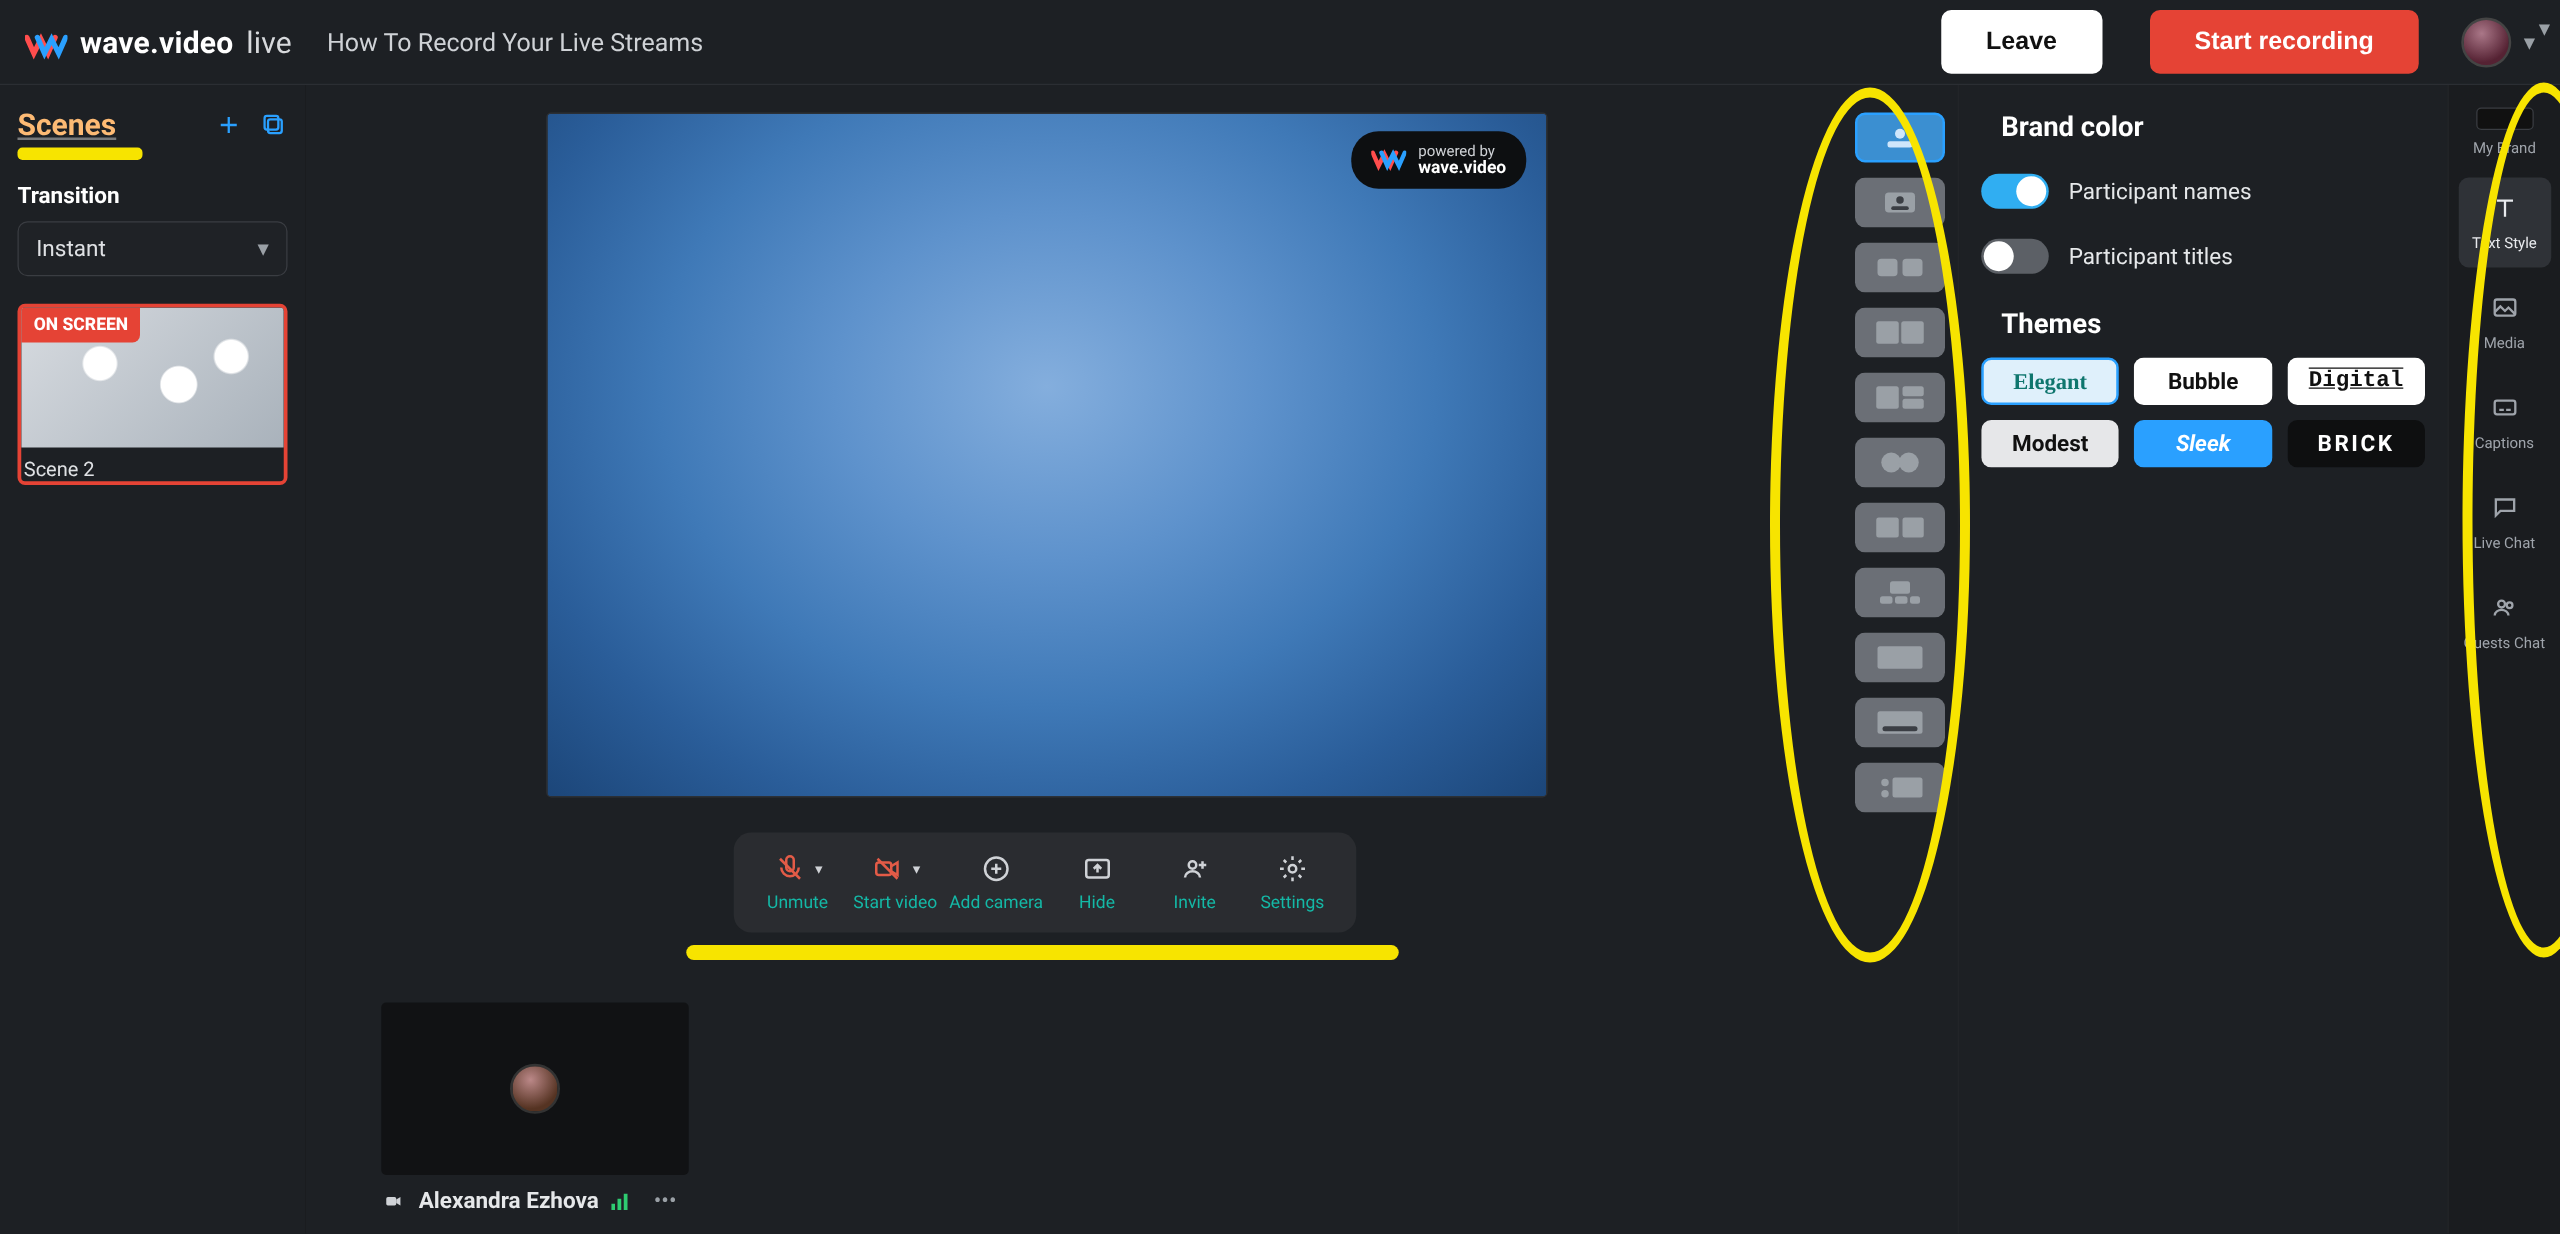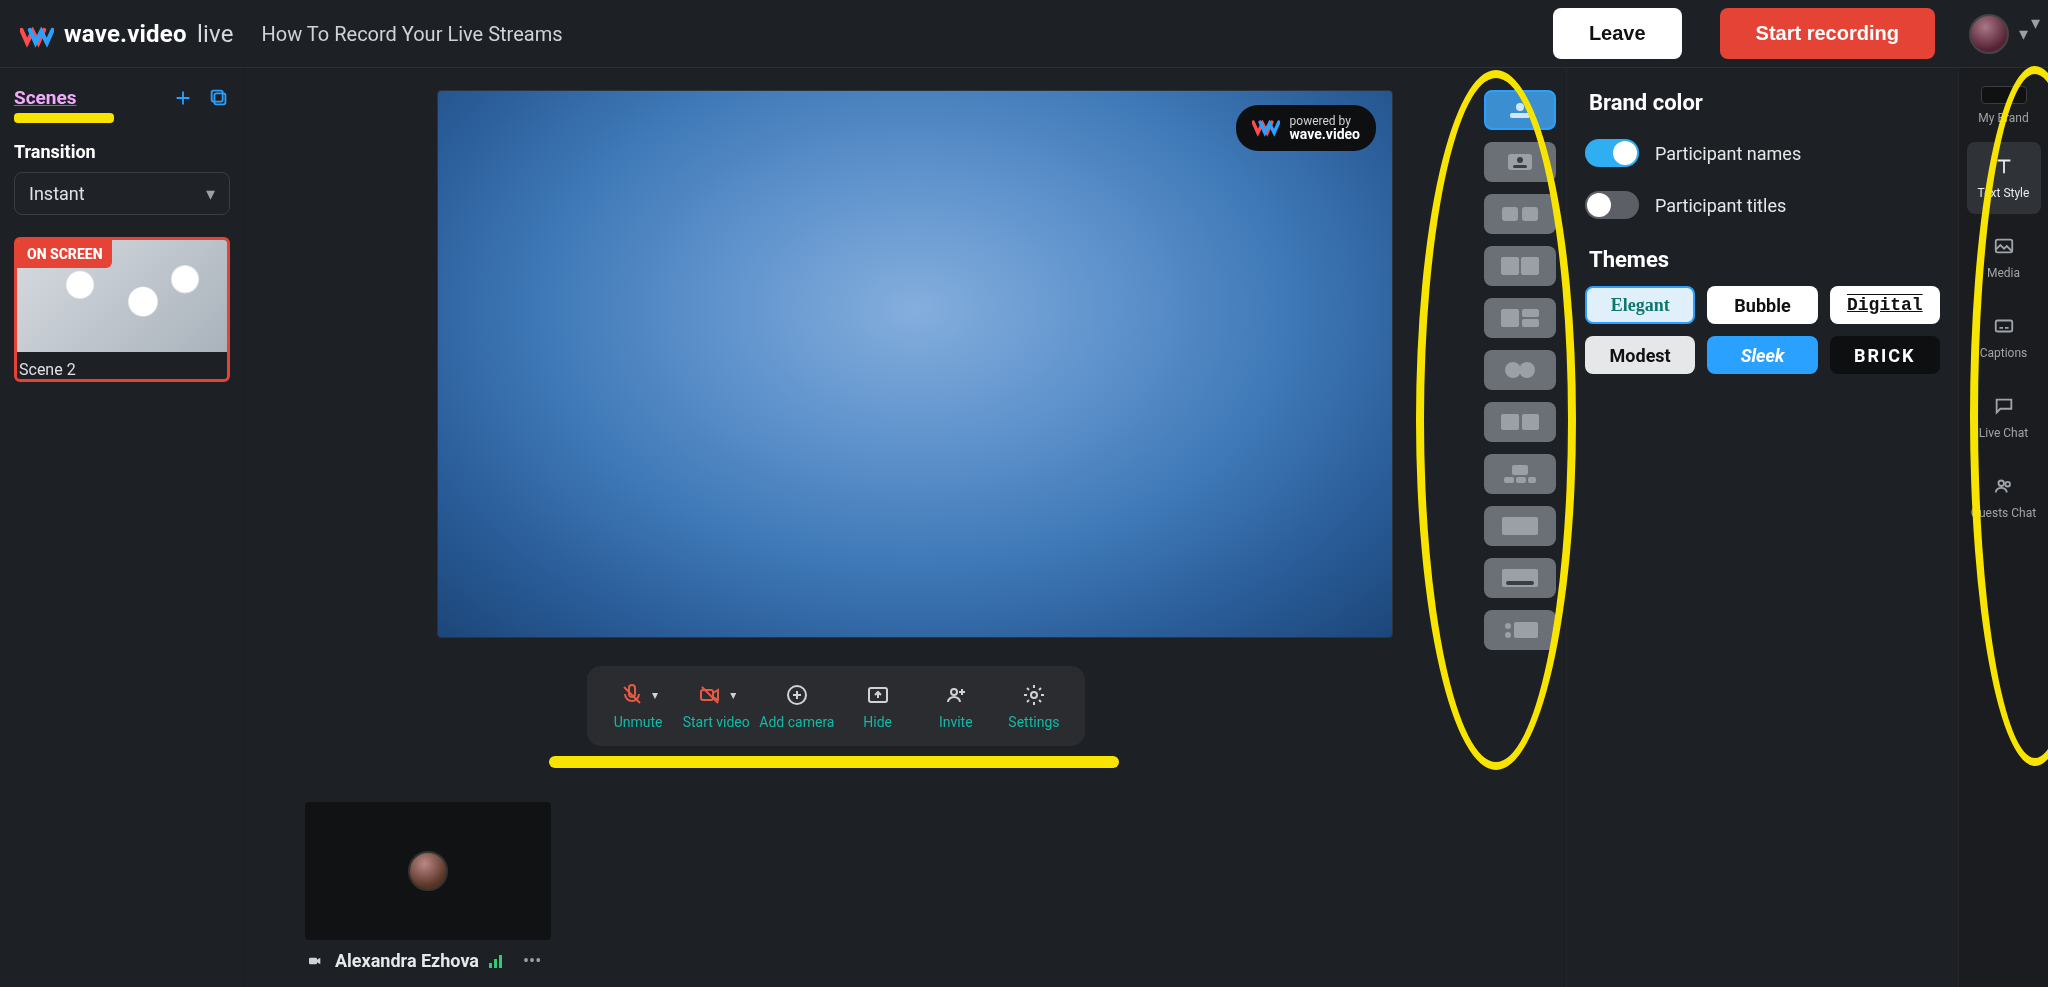--- a/index.html
+++ b/index.html
@@ -51,21 +51,21 @@
     grid-template-columns: 244px 1px 1fr 392px 90px;
     height:calc(987px - 68px);
   }
 
   
   .left{
     padding:18px 14px 12px 14px;background:var(--panel);
     position:relative;
   }
   .left .title-row{display:flex;align-items:center;justify-content:space-between;margin-bottom:4px}
-  .left .title{font-weight:700;font-size:19px;color:#f0abfc;text-decoration:underline;text-decoration-color:rgba(255,255,255,.4)}
+  .left .title{font-weight:700;font-size:24px;color:#fdba74;text-decoration:underline;text-decoration-color:rgba(255,255,255,.4)}
   .left .title-actions{display:flex;align-items:center;gap:14px;color:var(--accent)}
   .left .hl{height:10px;background:var(--yellow);border-radius:4px;width:100px;margin-top:2px;margin-bottom:18px}
   .left .section-label{font-weight:700;font-size:18px;margin-bottom:10px;color:#fff}
   .select{background:#1f2226;border:1px solid #3a3d42;color:#dfe1e4;border-radius:8px;padding:10px 14px;display:flex;align-items:center;justify-content:space-between}
   .select .chev{color:#9aa0a6}
   .scene-card{margin-top:22px;border-radius:6px;overflow:hidden;border:3px solid transparent}
   .scene-card .thumb{height:112px;background:#142233;position:relative}
   .scene-card.active{border-color:var(--accent)}
   .scene-card.active .thumb{background:radial-gradient(ellipse at 45% 40%, #6aa1d6 0%, #3f79b7 35%, #1f4f8a 70%, #153b68 100%)}
   .scene-card .watermark{position:absolute;right:8px;top:6px;width:42px;height:12px;background:#0b0c0e;border-radius:4px}
@@ -77,21 +77,21 @@
   
   .side-strip{
     width:34px;background:#232528;position:relative;border-left:1px solid #1a1c1f;border-right:1px solid #1a1c1f;
   }
   .side-strip .chev-left{position:absolute;top:22px;left:8px;color:#c9ccd0}
   .side-strip .vlabel{position:absolute;left:6px;top:230px;transform:rotate(-90deg);transform-origin:left top;color:#b9bdc2;font-size:17px;white-space:nowrap}
 
   
   .center{position:relative;background:var(--panel)}
   .preview{
-    position:absolute;left:192px;top:22px;width:956px;height:548px;border-radius:4px;
+    position:absolute;left:192px;top:22px;width:801px;height:548px;border-radius:4px;
     background:
       radial-gradient(ellipse at 50% 40%, #84aedd 0%, #5e92cc 30%, #3f79b7 55%, #2a5d99 78%, #1c4679 100%);
     border:1px solid #2f3236;
   }
   .preview .wm{
     position:absolute;right:16px;top:14px;display:flex;align-items:center;gap:10px;
     background:#0d0f11;border-radius:22px;padding:10px 16px;color:#dfe1e4;
   }
   .preview .wm .logo-mini{width:28px;height:18px}
   .preview .wm small{display:block;font-size:12px;line-height:1;color:#cfd2d6}
@@ -124,21 +124,21 @@
   }
   .lay{width:72px;height:40px;border-radius:8px;background:#6f737a;display:flex;align-items:center;justify-content:center;cursor:pointer;border:2px solid transparent}
   .lay.active{background:#3b8fd1;border-color:#2aa0ff}
   .lay svg{display:block}
   .lay.dim{background:#6b6f76}
 
   
   .right{
     background:var(--panel);padding:22px 18px 18px 18px;border-left:1px solid #24262a
   }
-  .right h4{margin:0 0 14px 4px;font-size:22px;color:#fff;font-weight:700}
+  .right h4{margin:0 0 14px 16px;font-size:22px;color:#fff;font-weight:700}
   .color-row{display:flex;align-items:center;gap:14px;background:#202226;border:1px solid #2e3136;border-radius:8px;padding:8px 10px;width:100%}
   .swatch{width:40px;height:40px;border-radius:6px;background:var(--accent)}
   .toggle-row{display:flex;align-items:center;gap:16px;margin-top:24px}
   .toggle{width:54px;height:28px;border-radius:16px;background:#5c6066;position:relative}
   .toggle .knob{position:absolute;top:2px;left:2px;width:24px;height:24px;border-radius:50%;background:#fff}
   .toggle.on{background:var(--accent)}
   .toggle.on .knob{left:28px}
   .themes{margin-top:28px}
   .theme-grid{display:grid;grid-template-columns:repeat(3,1fr);gap:12px;margin-top:12px}
   .theme{height:38px;border-radius:8px;background:#f4f5f6;display:flex;align-items:center;justify-content:center;border:2px solid transparent;font-weight:700}

